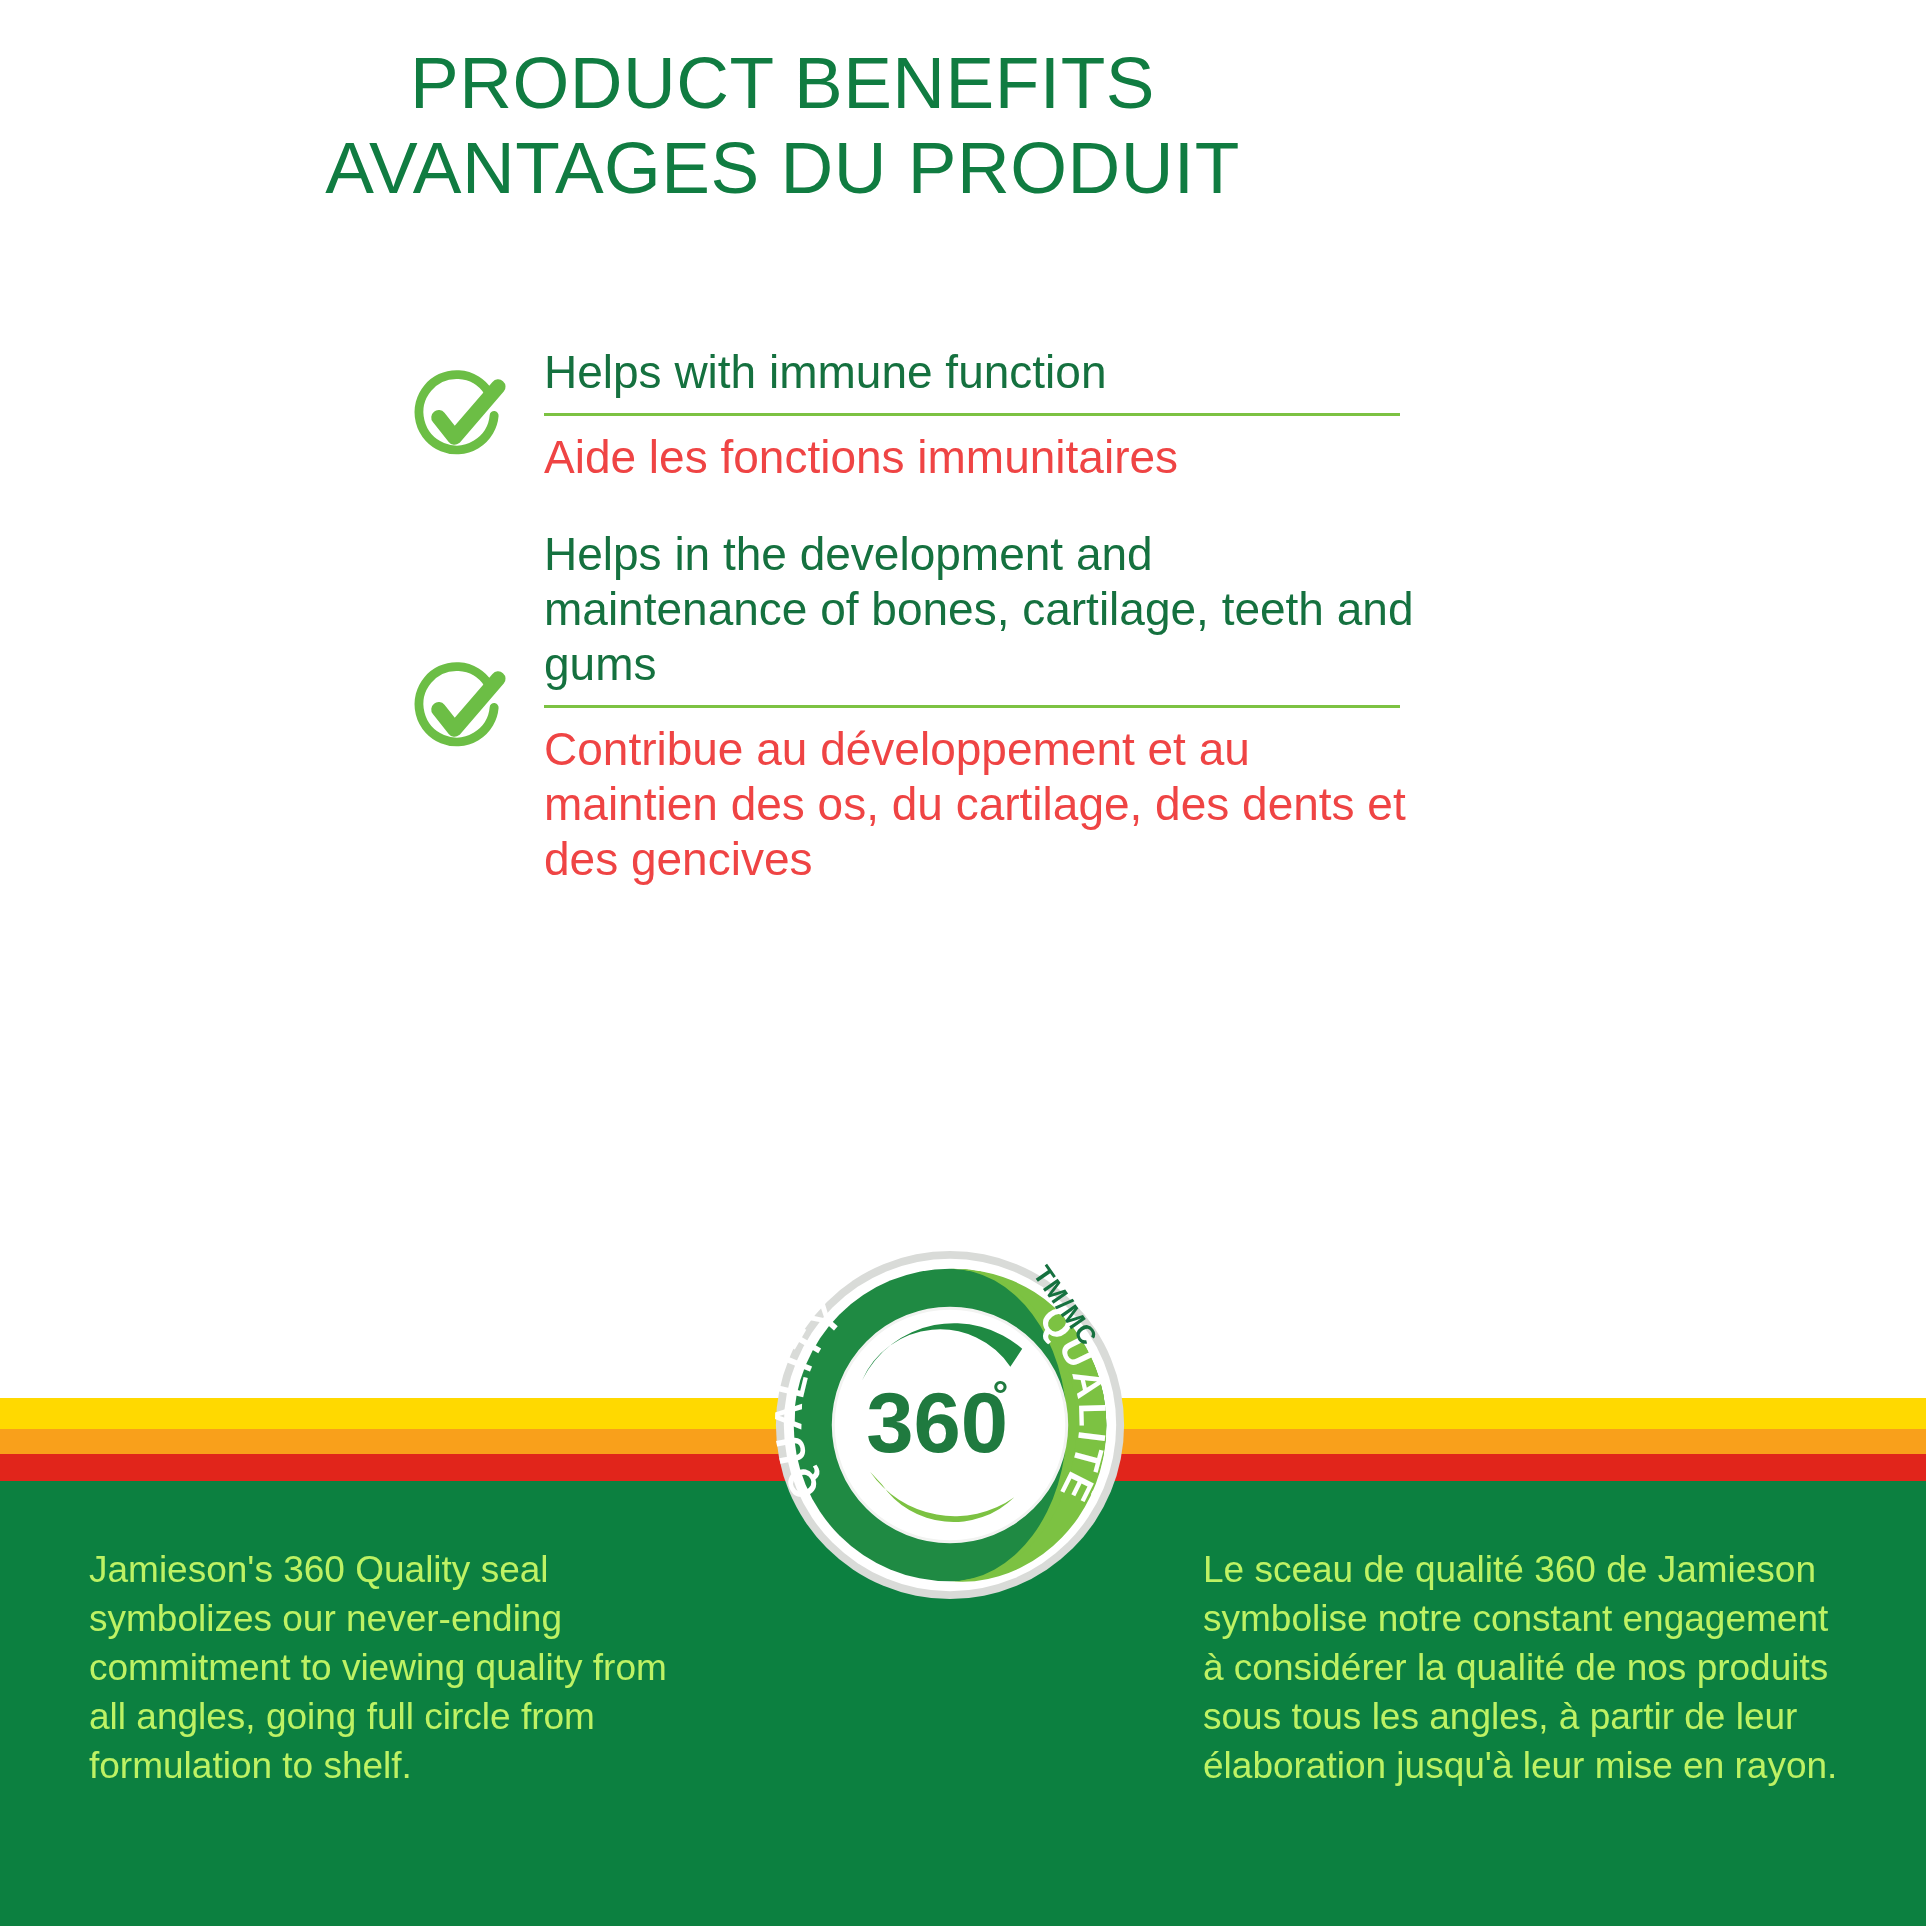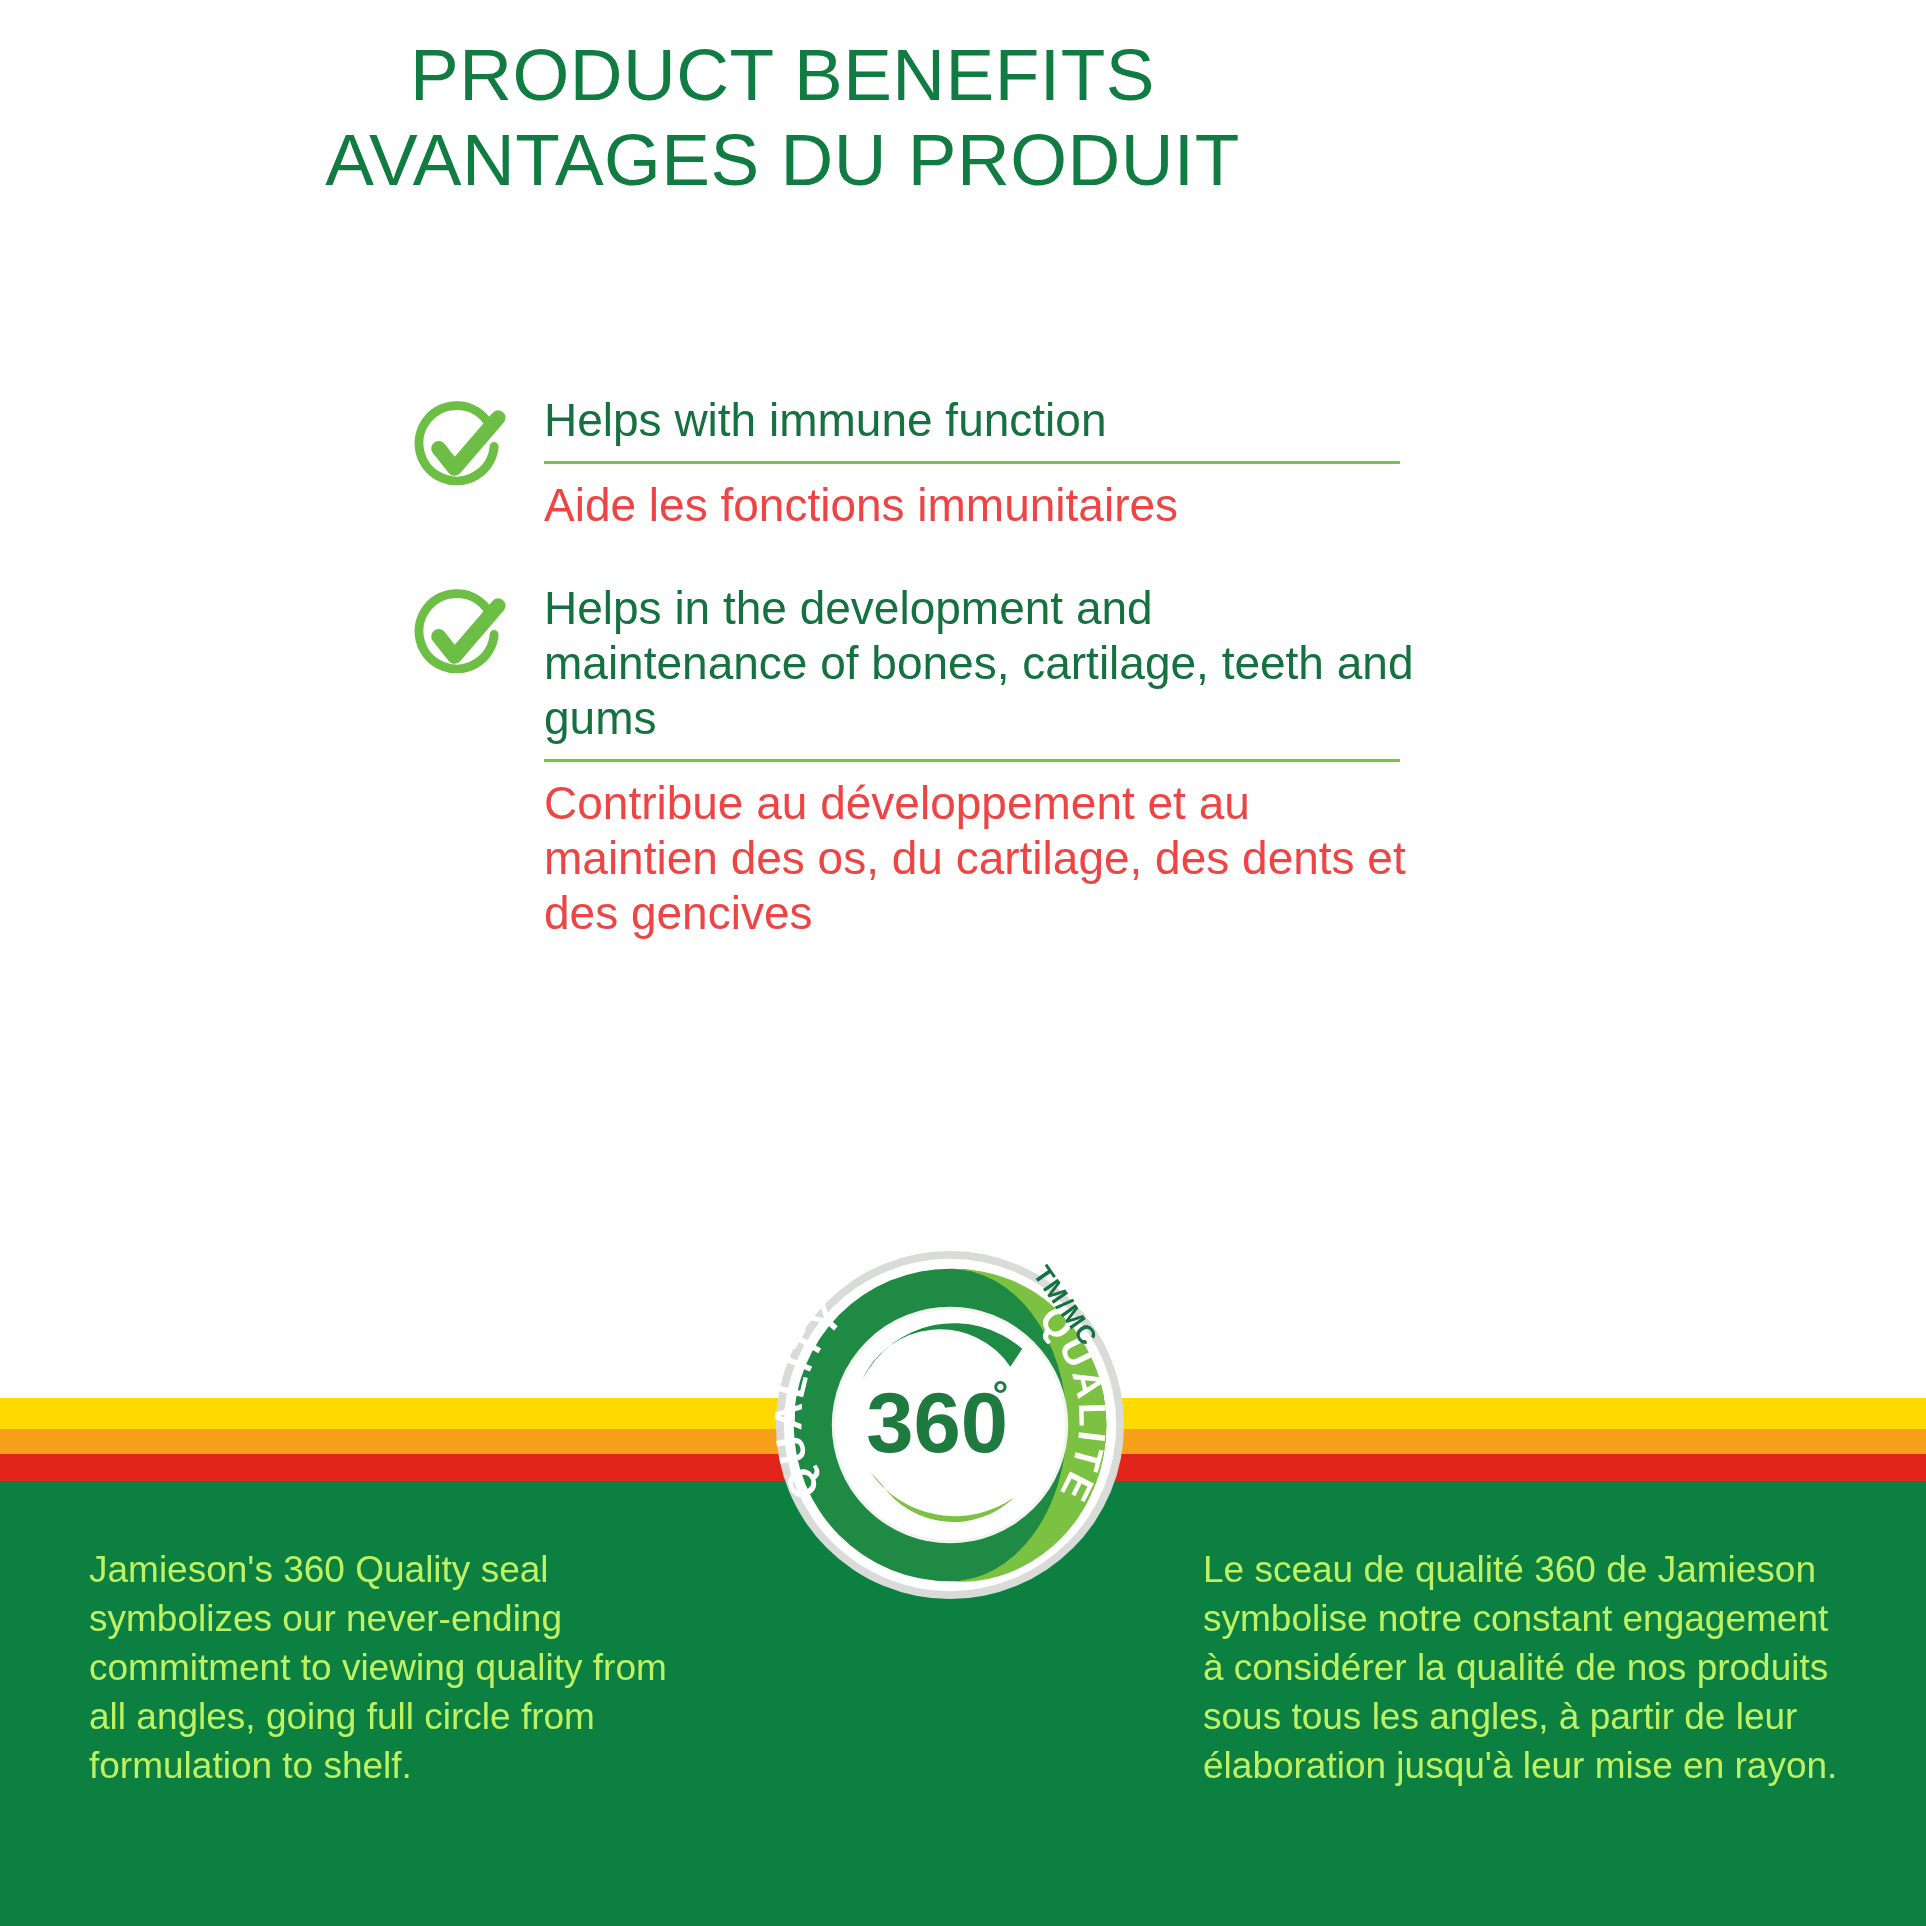--- a/index.html
+++ b/index.html
@@ -14,21 +14,21 @@
     position: relative;
     width: 1927px;
     height: 1927px;
     overflow: hidden;
     background: #ffffff;
   }
 
   
   .title-block {
     position: absolute;
-    top: 32px;
+    top: 40px;
     left: 0;
     width: 1565px;
     text-align: center;
   }
   .title-line {
     color: #107c41;
     font-size: 73px;
     line-height: 85px;
     font-weight: 400;
     letter-spacing: 0.5px;
@@ -38,23 +38,22 @@
   
   .benefits {
     position: absolute;
     top: 345px;
     left: 0;
     width: 1927px;
   }
   .benefit-row {
     position: relative;
     display: flex;
-    align-items: flex-start;
+    align-items: center;
     margin-bottom: 42px;
-    margin-top: 48px;
   }
   .check-col {
     width: 178px;
     min-width: 178px;
     display: flex;
     justify-content: flex-end;
     align-items: center;
     padding-right: 34px;
     box-sizing: border-box;
     margin-left: 366px;

